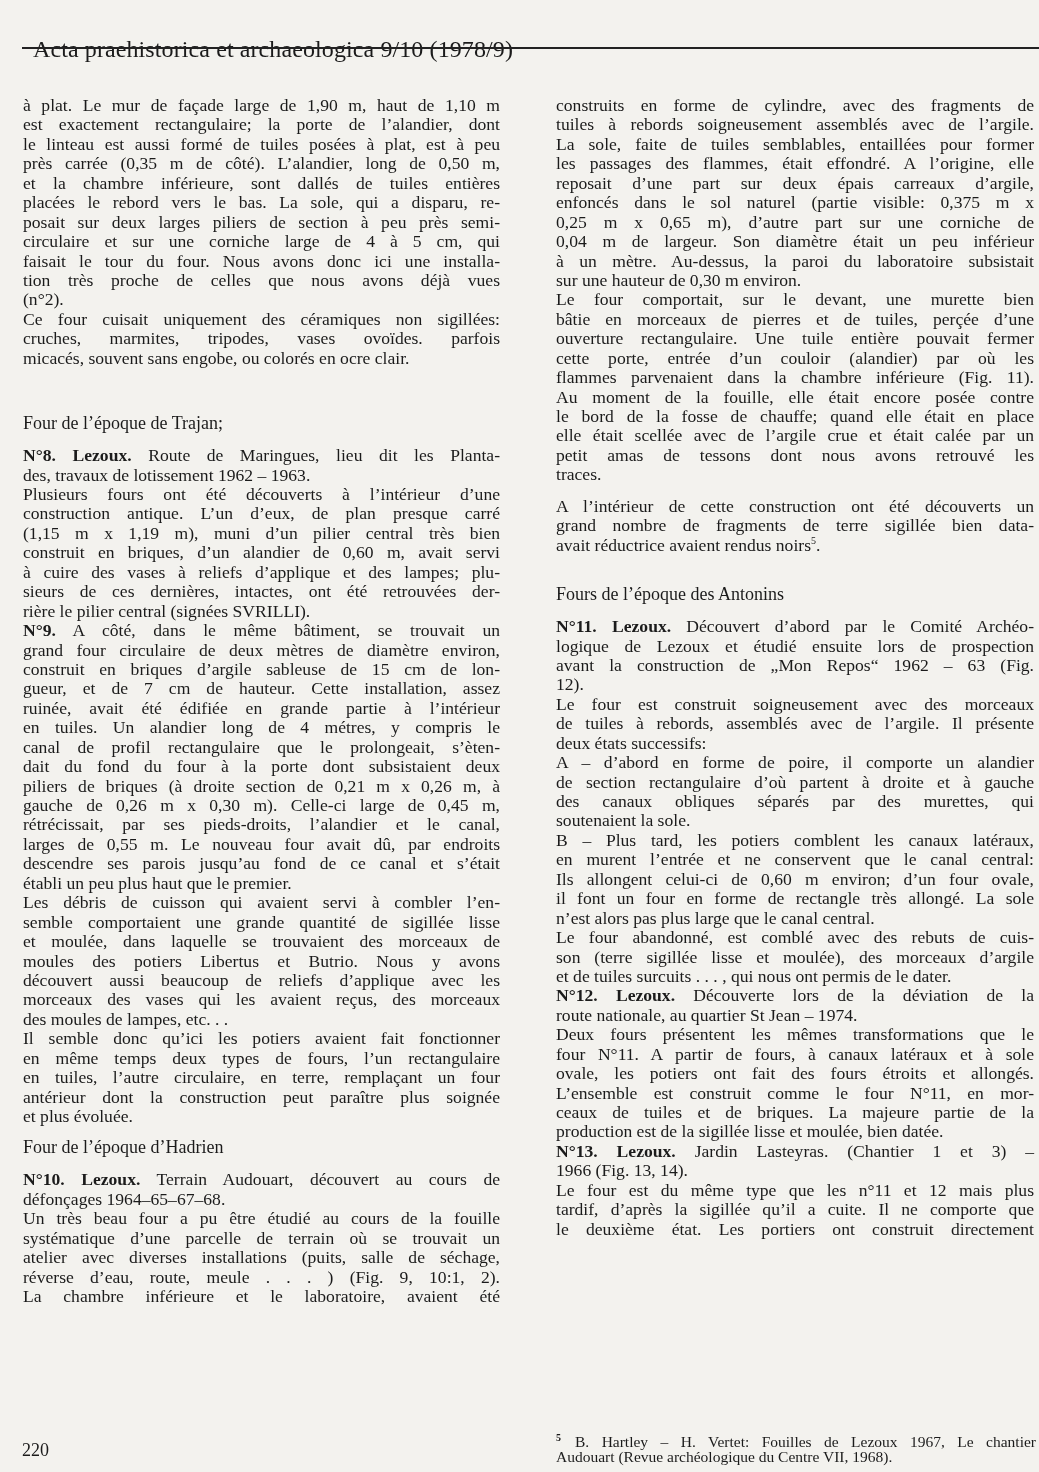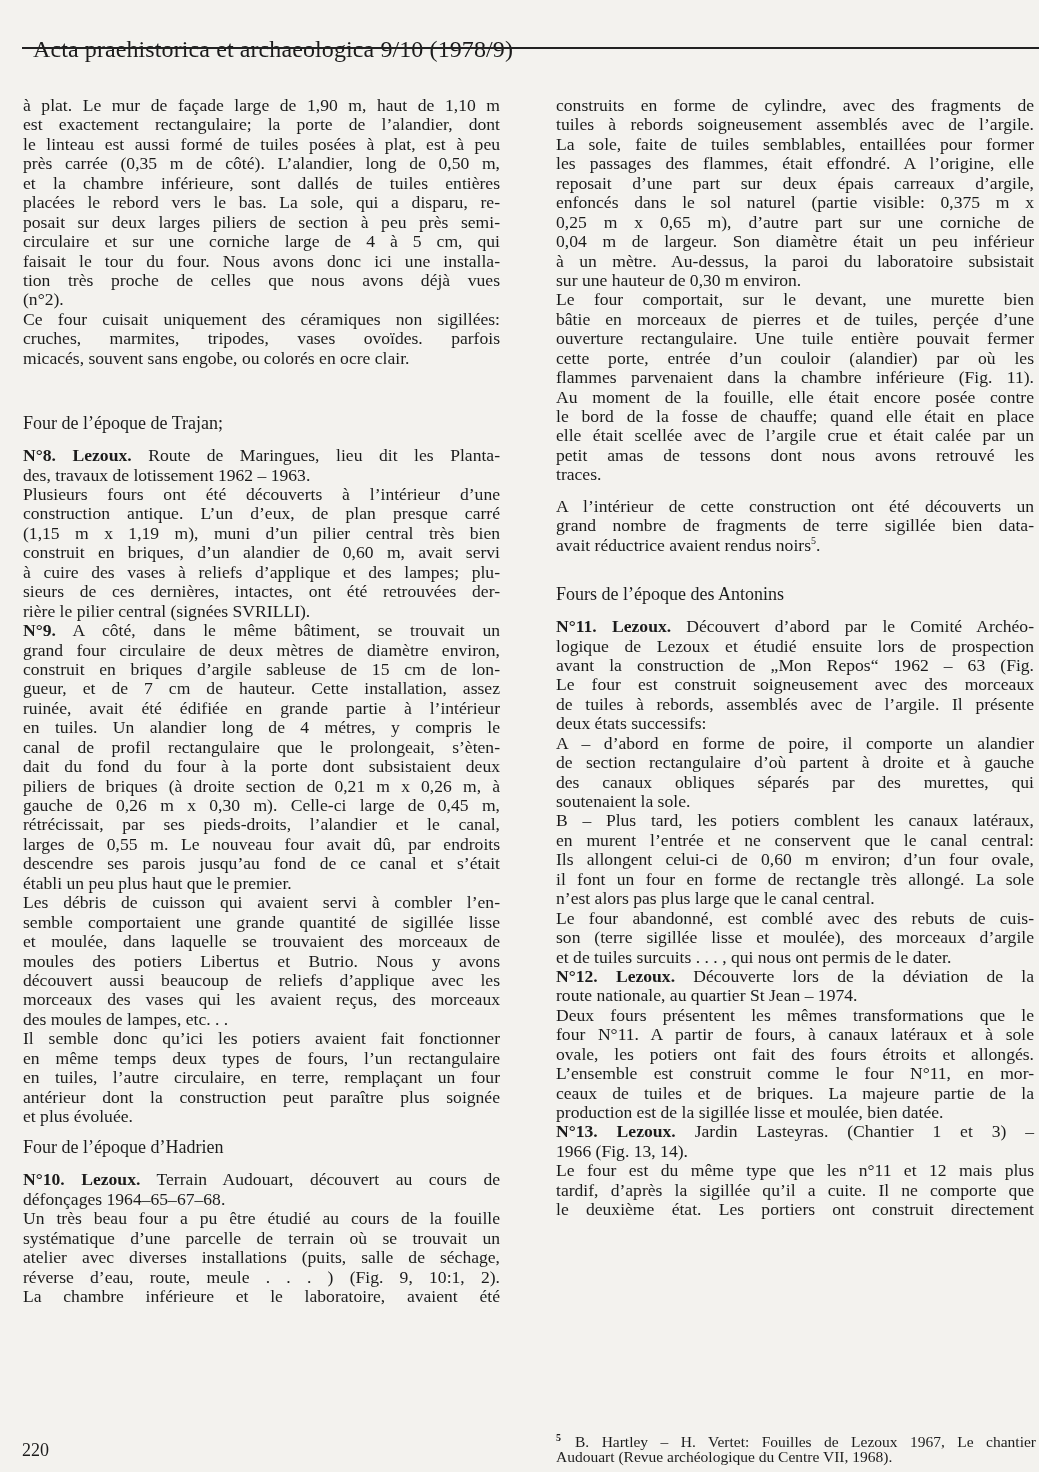--- a/index.html
+++ b/index.html
@@ -156,20 +156,21 @@
       <span class="ln">grand nombre de fragments de terre sigillée bien data-</span>
     </div>
   <span class="ln last"><span>avait réductrice avaient rendus noirs</span><sup>5</sup><span>.</span></span>
   <span class="gap-lg" style="height:30px"></span>
   <span class="heading">Fours de l’époque des Antonins</span>
   <span class="heading-gap"></span>
   <span class="ln"><b>N°11.</b> <b>Lezoux.</b> <span>Découvert d’abord par le Comité Archéo-</span></span>
   <div id="r-no11">
       <span class="ln">logique de Lezoux et étudié ensuite lors de prospection</span>
       <span class="ln">avant la construction de „Mon Repos“ 1962 – 63 (Fig.</span>
+      <span class="ln last">12).</span>
       <span class="ln">Le four est construit soigneusement avec des morceaux</span>
       <span class="ln">de tuiles à rebords, assemblés avec de l’argile. Il présente</span>
       <span class="ln last">deux états successifs:</span>
       <span class="ln">A – d’abord en forme de poire, il comporte un alandier</span>
       <span class="ln">de section rectangulaire d’où partent à droite et à gauche</span>
       <span class="ln">des canaux obliques séparés par des murettes, qui</span>
       <span class="ln last">soutenaient la sole.</span>
       <span class="ln">B – Plus tard, les potiers comblent les canaux latéraux,</span>
       <span class="ln">en murent l’entrée et ne conservent que le canal central:</span>
       <span class="ln">Ils allongent celui-ci de 0,60 m environ; d’un four ovale,</span>

